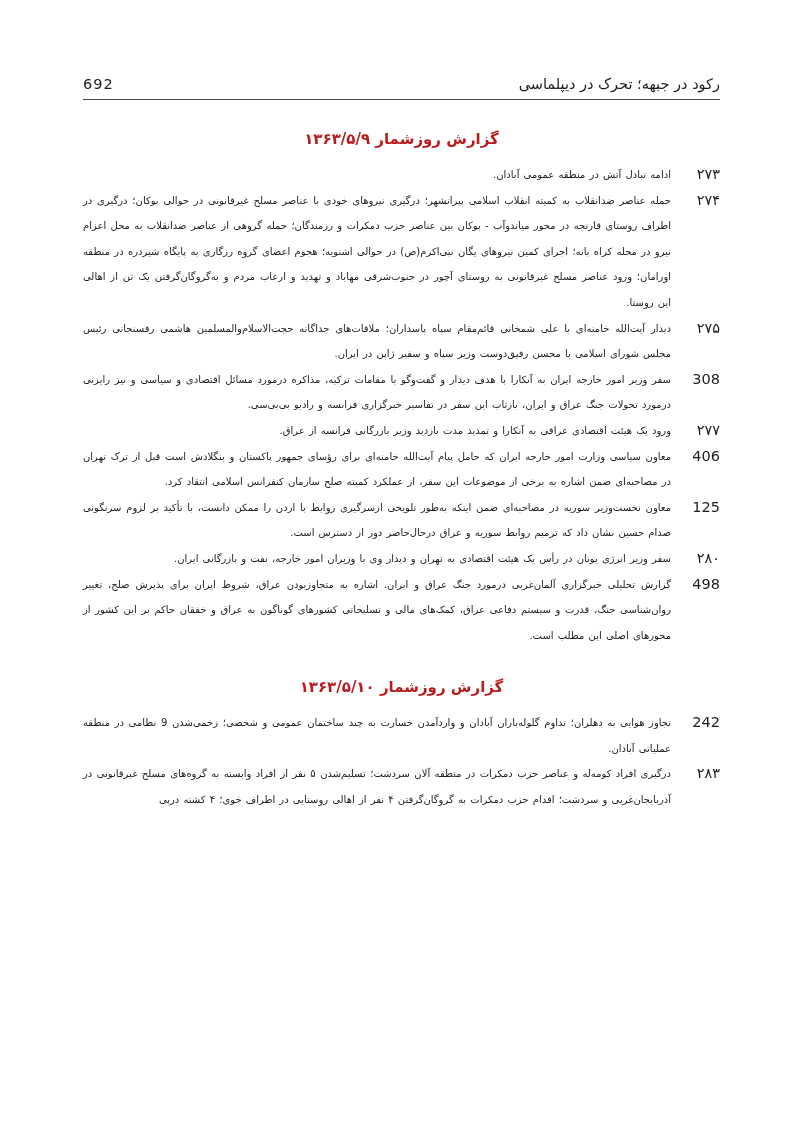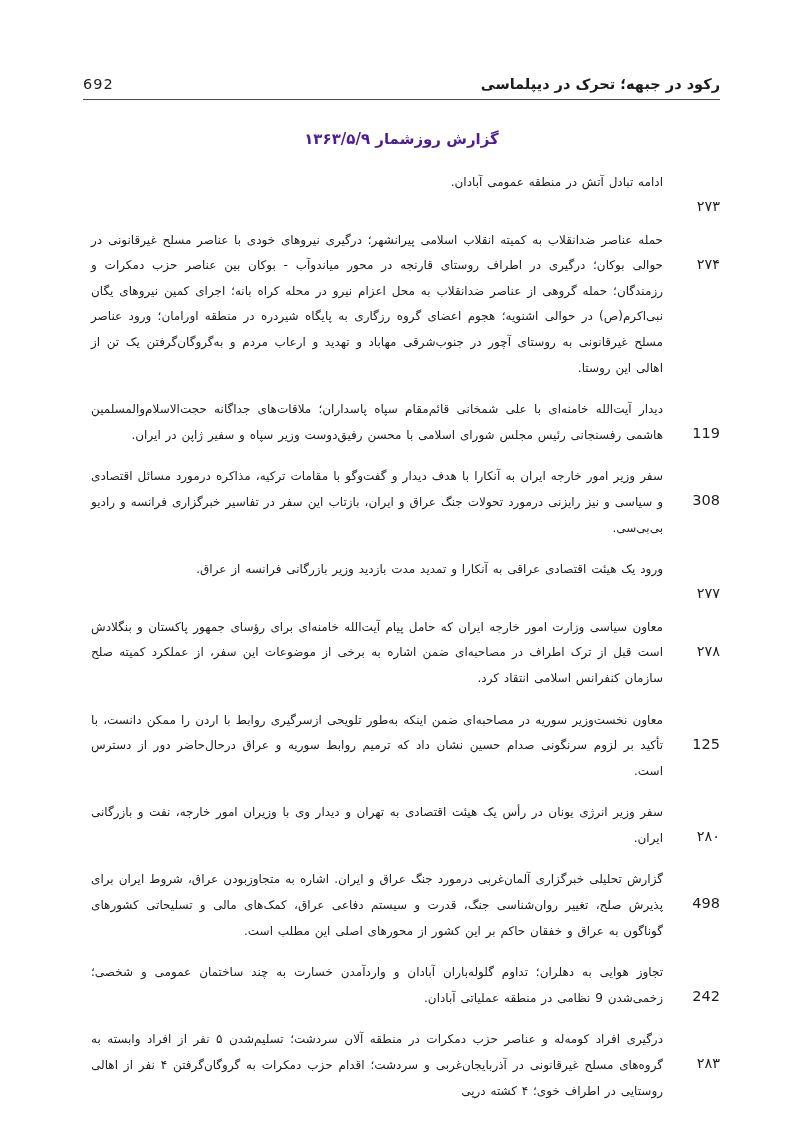--- a/index.html
+++ b/index.html
@@ -23,59 +23,58 @@
     background: #ffffff;
   }
   .header-row {
     display: flex;
     justify-content: space-between;
     align-items: baseline;
     font-size: 14.5px;
     padding-bottom: 7px;
   }
   .header-title {
-    font-weight: 700;
+    font-weight: 400;
   }
   .header-page-number {
     font-weight: 400;
     letter-spacing: 1px;
   }
   .header-rule {
     border-bottom: 1.4px solid #4a4a4a;
     height: 0;
     margin-bottom: 4px;
   }
   .section-heading {
     text-align: center;
     font-weight: 700;
     font-size: 15px;
     margin: 30px 0 14px 0;
-    color: #4c1d95;
+    color: #b91c1c;
   }
   .entries {
     margin: 0;
   }
   .entry {
     display: flex;
     align-items: flex-start;
     gap: 13px;
   }
   .entry-number {
     flex: 0 0 36px;
     width: 36px;
     font-size: 14.5px;
     line-height: 25.6px;
     text-align: right;
     white-space: nowrap;
-    margin-top: 32px;
   }
   .entry-text {
     flex: 1 1 auto;
-    margin: 8px;
-    font-size: 12px;
+    margin: 0;
+    font-size: 10px;
     line-height: 25.6px;
     text-align: justify;
     word-spacing: 1px;
   }
 </style>
 </head>
 <body>
 
 <div class="page">
 
@@ -93,56 +92,57 @@
       <span class="entry-number">۲۷۳</span>
       <p class="entry-text">ادامه تبادل آتش در منطقه عمومی آبادان.</p>
     </div>
 
     <div class="entry">
       <span class="entry-number">۲۷۴</span>
       <p class="entry-text">حمله عناصر ضدانقلاب به کمیته انقلاب اسلامی پیرانشهر؛ درگیری نیروهای خودی با عناصر مسلح غیرقانونی در حوالی بوکان؛ درگیری در اطراف روستای قارنجه در محور میاندوآب - بوکان بین عناصر حزب دمکرات و رزمندگان؛ حمله گروهی از عناصر ضدانقلاب به محل اعزام نیرو در محله کراه بانه؛ اجرای کمین نیروهای یگان نبی‌اکرم(ص) در حوالی اشنویه؛ هجوم اعضای گروه رزگاری به پایگاه شیردره در منطقه اورامان؛ ورود عناصر مسلح غیرقانونی به روستای آچور در جنوب‌شرقی مهاباد و تهدید و ارعاب مردم و به‌گروگان‌گرفتن یک تن از اهالی این روستا.</p>
     </div>
 
     <div class="entry">
-      <span class="entry-number">119</span>
+      <span class="entry-number">۲۷۵</span>
       <p class="entry-text">دیدار آیت‌الله خامنه‌ای با علی شمخانی قائم‌مقام سپاه پاسداران؛ ملاقات‌های جداگانه حجت‌الاسلام‌والمسلمین هاشمی رفسنجانی رئیس مجلس شورای اسلامی با محسن رفیق‌دوست وزیر سپاه و سفیر ژاپن در ایران.</p>
     </div>
 
     <div class="entry">
       <span class="entry-number">308</span>
       <p class="entry-text">سفر وزیر امور خارجه ایران به آنکارا با هدف دیدار و گفت‌وگو با مقامات ترکیه، مذاکره درمورد مسائل اقتصادی و سیاسی و نیز رایزنی درمورد تحولات جنگ عراق و ایران، بازتاب این سفر در تفاسیر خبرگزاری فرانسه و رادیو بی‌بی‌سی.</p>
     </div>
 
     <div class="entry">
       <span class="entry-number">۲۷۷</span>
       <p class="entry-text">ورود یک هیئت اقتصادی عراقی به آنکارا و تمدید مدت بازدید وزیر بازرگانی فرانسه از عراق.</p>
     </div>
 
     <div class="entry">
-      <span class="entry-number">۲۷۸</span>
-      <p class="entry-text">معاون سیاسی وزارت امور خارجه ایران که حامل پیام آیت‌الله خامنه‌ای برای رؤسای جمهور پاکستان و بنگلادش است قبل از ترک اطراف در مصاحبه‌ای ضمن اشاره به برخی از موضوعات این سفر، از عملکرد کمیته صلح سازمان کنفرانس اسلامی انتقاد کرد.</p>
+      <span class="entry-number">406</span>
+      <p class="entry-text">معاون سیاسی وزارت امور خارجه ایران که حامل پیام آیت‌الله خامنه‌ای برای رؤسای جمهور پاکستان و بنگلادش است قبل از ترک تهران در مصاحبه‌ای ضمن اشاره به برخی از موضوعات این سفر، از عملکرد کمیته صلح سازمان کنفرانس اسلامی انتقاد کرد.</p>
     </div>
 
     <div class="entry">
       <span class="entry-number">125</span>
       <p class="entry-text">معاون نخست‌وزیر سوریه در مصاحبه‌ای ضمن اینکه به‌طور تلویحی ازسرگیری روابط با اردن را ممکن دانست، با تأکید بر لزوم سرنگونی صدام حسین نشان داد که ترمیم روابط سوریه و عراق درحال‌حاضر دور از دسترس است.</p>
     </div>
 
     <div class="entry">
       <span class="entry-number">۲۸۰</span>
       <p class="entry-text">سفر وزیر انرژی یونان در رأس یک هیئت اقتصادی به تهران و دیدار وی با وزیران امور خارجه، نفت و بازرگانی ایران.</p>
     </div>
 
     <div class="entry">
       <span class="entry-number">498</span>
       <p class="entry-text">گزارش تحلیلی خبرگزاری آلمان‌غربی درمورد جنگ عراق و ایران. اشاره به متجاوزبودن عراق، شروط ایران برای پذیرش صلح، تغییر روان‌شناسی جنگ، قدرت و سیستم دفاعی عراق، کمک‌های مالی و تسلیحاتی کشورهای گوناگون به عراق و خفقان حاکم بر این کشور از محورهای اصلی این مطلب است.</p>
     </div>
 
   </div>
 
+  <h2 class="section-heading">گزارش روزشمار ۱۳۶۳/۵/۱۰</h2>
 
   <div class="entries">
 
     <div class="entry">
       <span class="entry-number">242</span>
       <p class="entry-text">تجاوز هوایی به دهلران؛ تداوم گلوله‌باران آبادان و واردآمدن خسارت به چند ساختمان عمومی و شخصی؛ زخمی‌شدن 9 نظامی در منطقه عملیاتی آبادان.</p>
     </div>
 
     <div class="entry">
       <span class="entry-number">۲۸۳</span>

